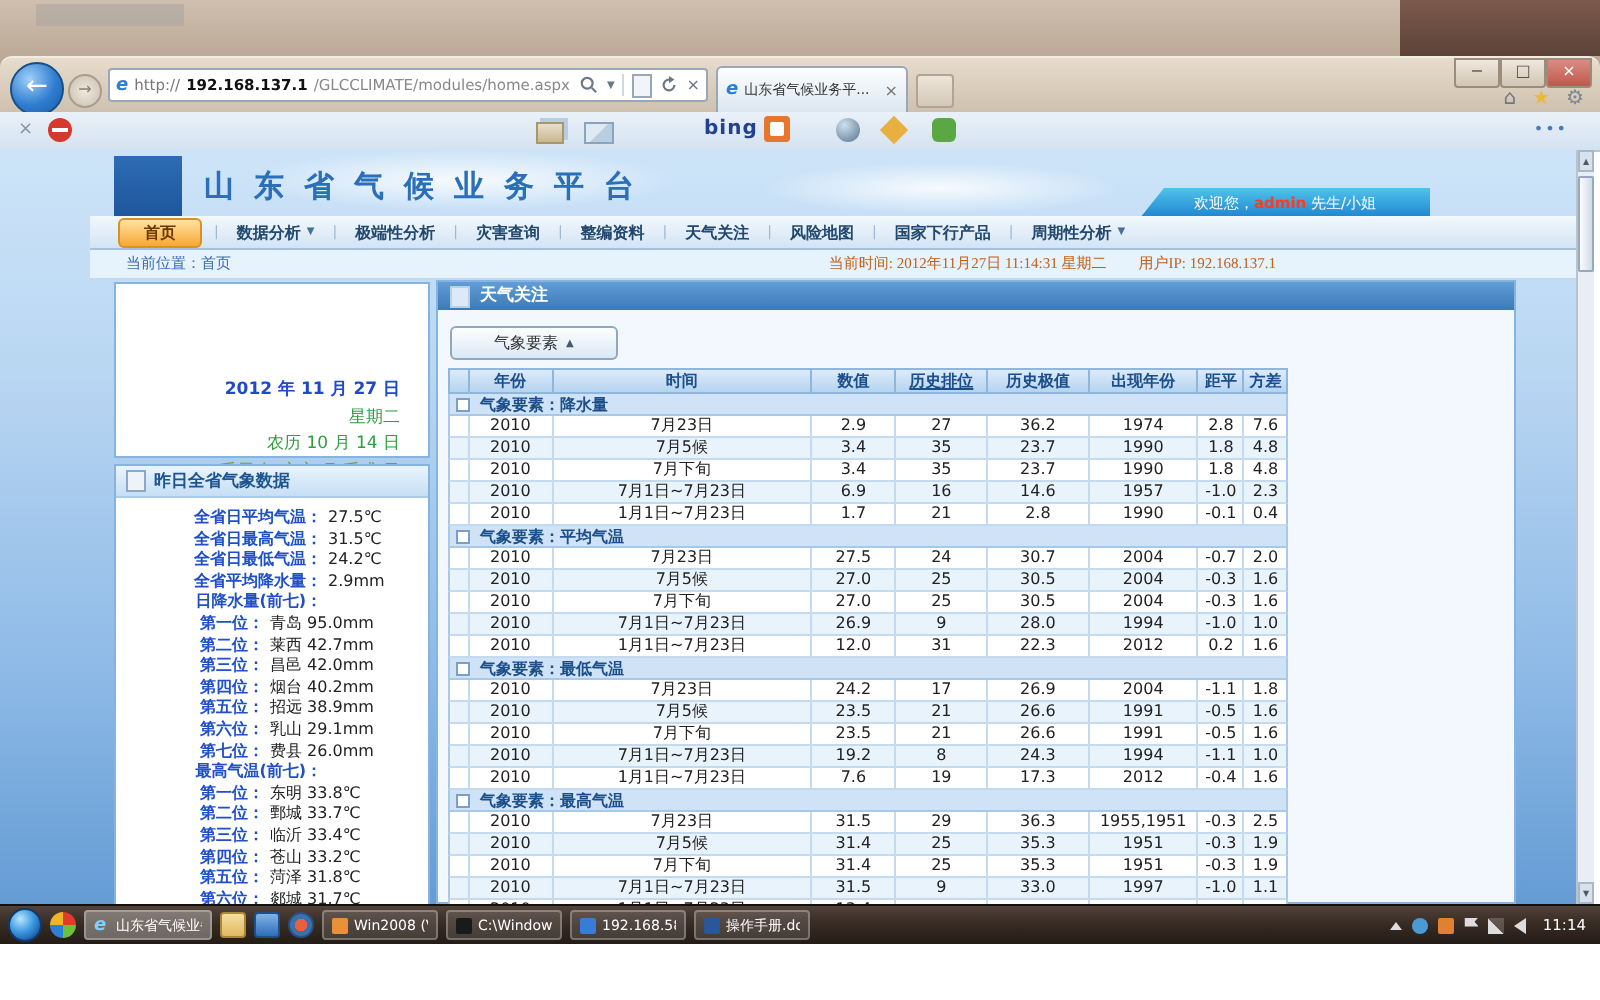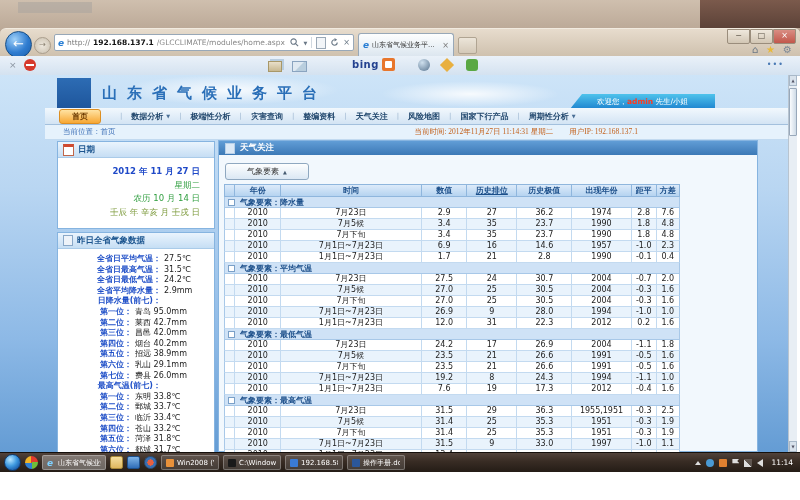--- a/index.html
+++ b/index.html
@@ -50,54 +50,54 @@
 
   
   .page{position:absolute;left:0;top:75px;width:788px;height:377px;background:linear-gradient(180deg,#cde4f8 0%,#b9d6f2 30%,#8db9e6 70%,#649cd4 100%);overflow:hidden;}
   .cloud{position:absolute;background:radial-gradient(ellipse,rgba(255,255,255,.85),rgba(255,255,255,0) 70%);}
   .hdrblock{position:absolute;left:57px;top:3px;width:34px;height:33px;background:linear-gradient(180deg,#2d6cb4,#1d549a);}
   .sitetitle{position:absolute;left:102px;top:9px;font-size:15px;font-weight:bold;color:#2a6fb8;letter-spacing:10px;white-space:nowrap;}
   .welcome{position:absolute;left:570px;top:19px;width:145px;height:15px;background:linear-gradient(180deg,#4fc3ec,#1e84cf);clip-path:polygon(12px 0,100% 0,100% 100%,0 100%);color:#fff;font-size:7.5px;line-height:15px;text-align:center;white-space:nowrap;}
   .welcome .user{color:#ff3a1e;font-weight:bold;}
   .nav{position:absolute;left:45px;top:33px;width:743px;height:17px;background:linear-gradient(180deg,#f2f8fd,#d3e4f4);border-bottom:1px solid #a3c0dd;display:flex;align-items:center;padding-left:14px;box-sizing:border-box;font-size:8px;}
   .nav-item{color:#22486e;font-weight:bold;padding:0 9px;display:flex;align-items:center;gap:3px;white-space:nowrap;}
-  .nav-item.active{background:linear-gradient(180deg,#ffe3a3,#f7a733);border:1px solid #dd8f22;border-radius:3px;color:#6b3a00;padding:1px 12px;margin-right:19px;}
+  .nav-item.active{background:linear-gradient(180deg,#ffe3a3,#f7a733);border:1px solid #dd8f22;border-radius:3px;color:#6b3a00;padding:1px 12px;margin-right:6px;}
   .nav-sep{color:#9cb6cf;font-size:7px;}
   .caret{font-size:5px;color:#4a6f96;}
   .statusrow{position:absolute;left:45px;top:50px;width:743px;height:15px;background:#e6f2fc;border-bottom:1px solid #c2daf0;font-size:7.5px;display:flex;align-items:center;padding:0 150px 0 18px;box-sizing:border-box;}
   .loc{color:#3a6db5;}
   .timeinfo{margin-left:auto;color:#c3601a;display:flex;gap:16px;white-space:nowrap;font-family:Liberation Serif, serif;}
 
   
   .panel{position:absolute;background:#fff;border:1px solid #86b4e0;box-sizing:border-box;}
   .panel-h{height:15px;background:linear-gradient(180deg,#eaf4fd,#c6def4);border-bottom:1px solid #aacbe9;display:flex;align-items:center;gap:4px;padding:0 5px;font-size:8.5px;font-weight:bold;color:#1c558f;}
   .cal-icon{width:9px;height:8px;background:#fff;border:1px solid #c0664a;border-top:3px solid #d04a30;}
   .doc-icon{width:8px;height:9px;background:#eef3f9;border:1px solid #8aa8c8;}
   #panel-date{left:57px;top:66px;width:158px;height:88px;}
   #panel-date .pbody{padding:7px 14px 0 0;text-align:right;font-size:8.5px;line-height:13.5px;}
-  .d-date{color:#1f49c8;font-weight:bold;}
+  .d-date{color:#1f49c8;font-weight:bold;margin-top:40px;}
   .d-week{color:#2f9e3f;}
   .d-lunar{color:#2f9e3f;}
   .d-ganzhi{color:#7d9a3c;}
   #panel-yest{left:57px;top:157px;width:158px;height:230px;}
   #panel-yest .pbody{padding:5px 4px 0 8px;font-size:8px;line-height:10.6px;}
   .stat{display:flex;white-space:nowrap;}
   .stat .lbl{flex:0 0 95px;text-align:right;color:#2050c8;font-weight:bold;}
   .stat .val{color:#222;margin-left:3px;}
   .rank-row{display:flex;white-space:nowrap;}
   .rank-lbl{flex:0 0 66px;text-align:right;color:#2050c8;font-weight:bold;}
   .rank-val{color:#222;margin-left:3px;}
 
   
   #panel-main{position:absolute;left:218px;top:65px;width:540px;height:312px;border:1px solid #86b4e0;box-sizing:border-box;background:#f2f8fd;}
   .main-h{height:14px;background:linear-gradient(180deg,#619dd6,#3c79b6);display:flex;align-items:center;gap:5px;padding:0 6px;font-size:8.5px;font-weight:bold;color:#fff;}
   .main-h .doc-icon{background:#dce9f6;border-color:#b8d0e8;}
   .elem-btn{position:absolute;left:6px;top:22px;display:inline-flex;align-items:center;gap:4px;padding:2px 21px;font-size:8px;color:#333;background:linear-gradient(180deg,#fdfefe,#dbe8f4);border:1px solid #8fa8c0;border-radius:3px;}
   .elem-caret{font-size:5px;color:#445a70;}
-  .tbl{position:absolute;left:5px;top:43px;width:456px;}
+  .tbl{position:absolute;left:5px;top:43px;width:420px;}
   .thead{display:flex;height:13px;}
   .th{box-sizing:border-box;border:1px solid #8fb6dd;border-left:none;background:linear-gradient(180deg,#ddebfa,#b5d3f0);font-size:8px;font-weight:bold;color:#1c4f8a;text-align:center;line-height:12px;overflow:hidden;white-space:nowrap;}
   .th:first-child{border-left:1px solid #8fb6dd;}
   .grow{display:flex;align-items:center;height:11px;background:#cfe2f6;border:1px solid #a8c8e8;border-top:none;box-sizing:border-box;font-size:8px;font-weight:bold;color:#1c4f8a;padding-left:3px;gap:5px;white-space:nowrap;}
   .chk{width:7px;height:7px;background:#fff;border:1px solid #7aa0c8;box-sizing:border-box;}
   .drow{display:flex;height:11px;background:#fff;}
   .drow.alt{background:#e9f3fc;}
   .td{box-sizing:border-box;border-right:1px solid #c3daf0;border-bottom:1px solid #c3daf0;font-size:8px;color:#222;text-align:center;line-height:10px;overflow:hidden;white-space:nowrap;}
   .td:first-child{border-left:1px solid #a8c8e8;}
   .td:last-child{border-right:1px solid #a8c8e8;}
@@ -224,24 +224,20 @@
 
     <div class="statusrow">
       <span class="loc">当前位置：首页</span>
       <span class="timeinfo">
         <span>当前时间: 2012年11月27日 11:14:31 星期二</span>
         <span>用户IP: 192.168.137.1</span>
       </span>
     </div>
 
     <div class="panel" id="panel-date">
-      <div class="panel-h">
-        <span class="cal-icon"></span>
-        <span>日期</span>
-      </div>
       <div class="pbody">
         <div class="d-date">2012 年 11 月 27 日</div>
         <div class="d-week">星期二</div>
         <div class="d-lunar">农历 10 月 14 日</div>
         <div class="d-ganzhi">壬辰 年 辛亥 月 壬戌 日</div>
       </div>
     </div>
 
     <div class="panel" id="panel-yest">
       <div class="panel-h">

